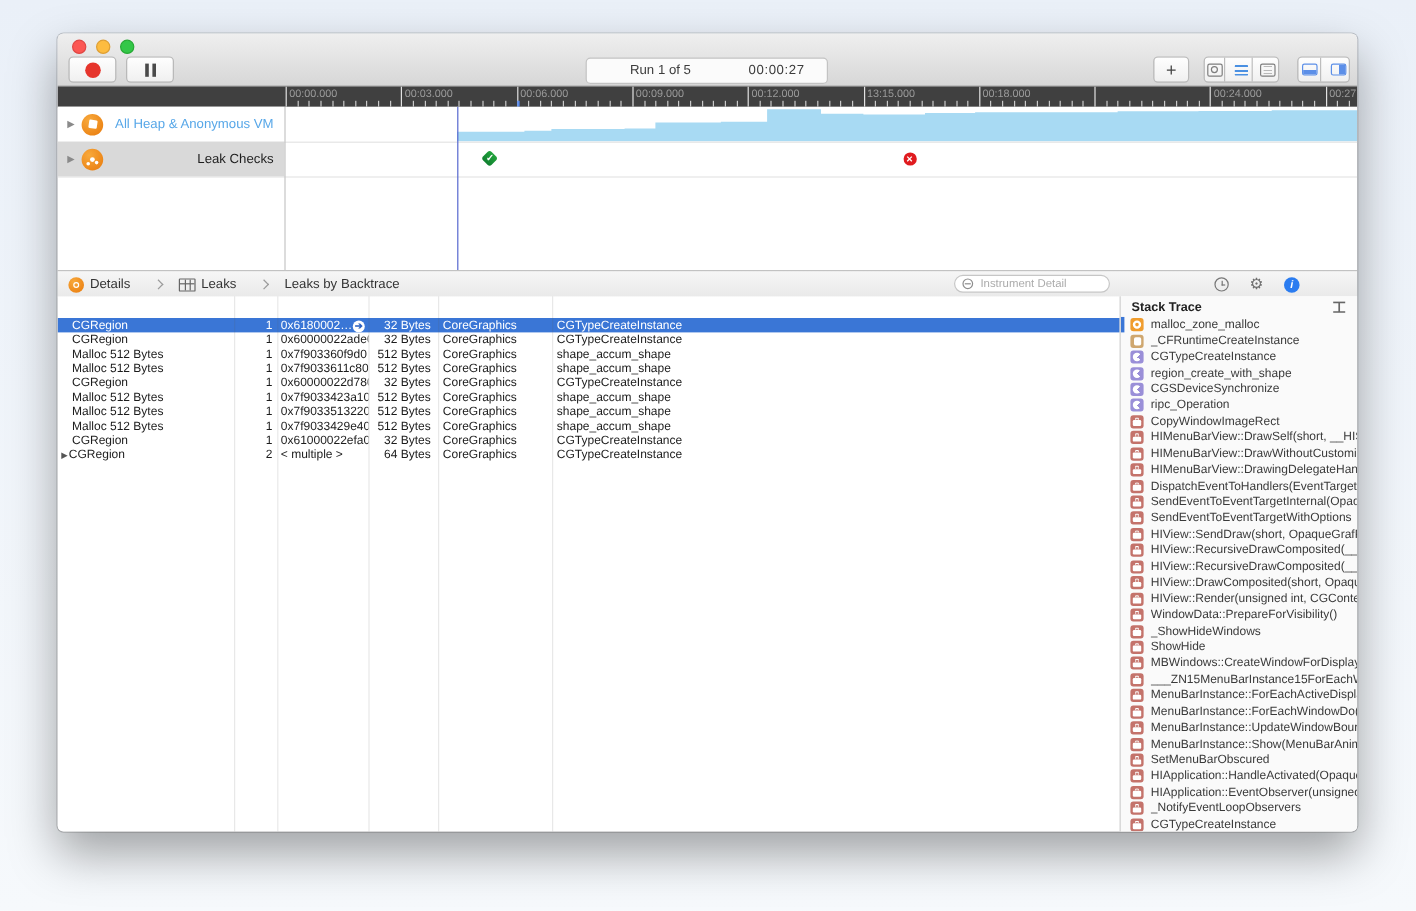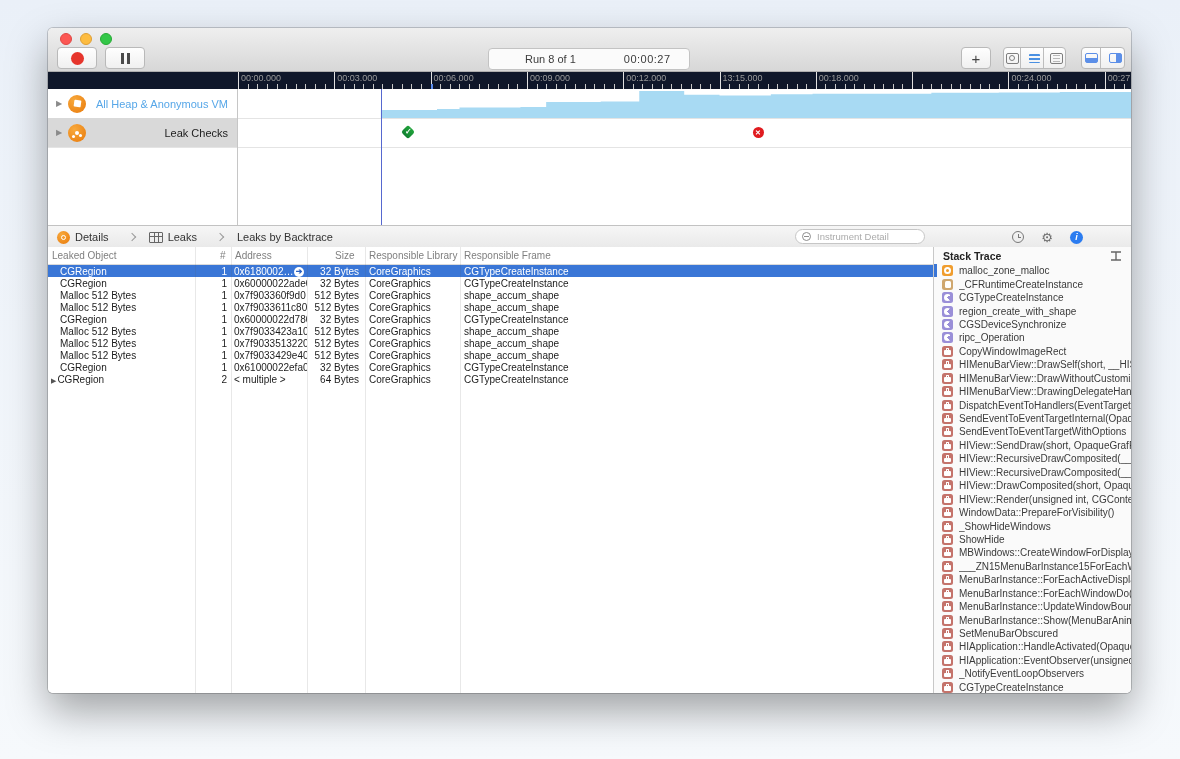--- a/index.html
+++ b/index.html
@@ -29,21 +29,21 @@
   .seg{display:flex;padding:0;}
   .seg .cell{width:21px;height:20px;display:flex;align-items:center;justify-content:center;border-right:1px solid #bdbdbd;}
   .seg .cell:last-child{border-right:none;}
   .ic-cam{width:11px;height:9px;border:1px solid #7e7e7e;border-radius:2px;display:flex;align-items:center;justify-content:center;}
   .ic-cam i{width:4px;height:4px;border:1px solid #7e7e7e;border-radius:50%;}
   .ic-list{width:11px;height:9px;background:repeating-linear-gradient(#4a90e2 0 2px,transparent 2px 4px);border-radius:1px;}
   .ic-strings{width:11px;height:9px;border:1px solid #7e7e7e;border-radius:2px;background:repeating-linear-gradient(#b9b9b9 0 1px,transparent 1px 3px);background-size:7px 9px;background-position:2px 1px;background-repeat:no-repeat;}
   .ic-bottompane{width:13px;height:10px;border:1px solid #5c8fe8;border-radius:2px;box-sizing:border-box;background:linear-gradient(transparent 0 55%,#5c8fe8 55%);}
   .ic-rightpane{width:13px;height:10px;border:1px solid #5c8fe8;border-radius:2px;box-sizing:border-box;background:linear-gradient(90deg,transparent 0 55%,#5c8fe8 55%);}
   
-  .ruler{position:absolute;left:0;top:44px;right:0;height:17px;background:#0f172a;border-bottom:1px solid #cfcfcf;overflow:hidden;}
+  .ruler{position:absolute;left:0;top:44px;right:0;height:17px;background:#404040;border-bottom:1px solid #cfcfcf;overflow:hidden;}
   .ruler-label{position:absolute;top:1px;font-size:9px;color:#9a9a9a;white-space:nowrap;}
   .ruler-major{position:absolute;top:0;width:1px;height:17px;background:#e2e2e2;}
   .ruler-tick{position:absolute;top:12px;width:1px;height:5px;background:#c9c9c9;}
   .ruler-flag{position:absolute;top:12px;width:2px;height:5px;background:#5b8df0;}
   
   .tracks{position:absolute;left:0;top:61px;right:0;height:136px;background:#fff;}
   .hline{position:absolute;left:0;right:0;height:1px;background:#e4e4e4;}
   .sidebar-row{position:absolute;left:0;width:189px;display:flex;align-items:center;box-sizing:border-box;}
   .sidebar-row .disclosure{color:#8a8a8a;font-size:8px;margin-left:8px;width:10px;}
   .inst-icon{width:18px;height:18px;border-radius:50%;background:radial-gradient(circle at 35% 30%,#f8a93c,#e8790a);display:flex;align-items:center;justify-content:center;position:relative;margin-left:2px;}
@@ -130,21 +130,21 @@
       <span class="rec-dot"></span>
     </div>
     <div class="tb-btn" style="left:57px;width:40px;">
       <span class="pause-glyph">
           <i></i>
           <i></i>
         </span>
     </div>
 
     <div class="runbox">
-      <span class="run-label">Run 8 of 1</span>
+      <span class="run-label">Run 1 of 5</span>
       <span class="run-time">00:00:27</span>
     </div>
 
     <div class="tb-btn" style="left:913px;width:30px;">
       <span class="plus-glyph">+</span>
     </div>
     <div class="tb-btn seg" style="left:955px;width:63px;padding:0;">
       <div class="cell">
           <span class="ic-cam">
             <i></i>
@@ -328,28 +328,20 @@
       <input placeholder="Instrument Detail" style="">
     </div>
     <div class="insp-icons">
       <span class="ic-clock"></span>
       <span class="ic-gear">⚙</span>
       <span class="ic-info">i</span>
     </div>
   </div>
 
   <div class="content">
-    <div class="thead">
-      <span style="left:4px;">Leaked Object</span>
-      <span style="left:172px;">#</span>
-      <span style="left:187px;">Address</span>
-      <span style="left:287px;">Size</span>
-      <span style="left:321px;">Responsible Library</span>
-      <span style="left:416px;">Responsible Frame</span>
-    </div>
     <div class="rows" id="rows">
         <div class="trow sel">
           <div class="c c-obj"><span>CGRegion</span></div>
           <div class="c c-num">1</div>
           <div class="c c-addr"><span>0x6180002…</span><span class="goarrow">➔</span></div>
           <div class="c c-size">32 Bytes</div>
           <div class="c c-lib">CoreGraphics</div>
           <div class="c c-frame">CGTypeCreateInstance</div>
         </div>
         <div class="trow">

